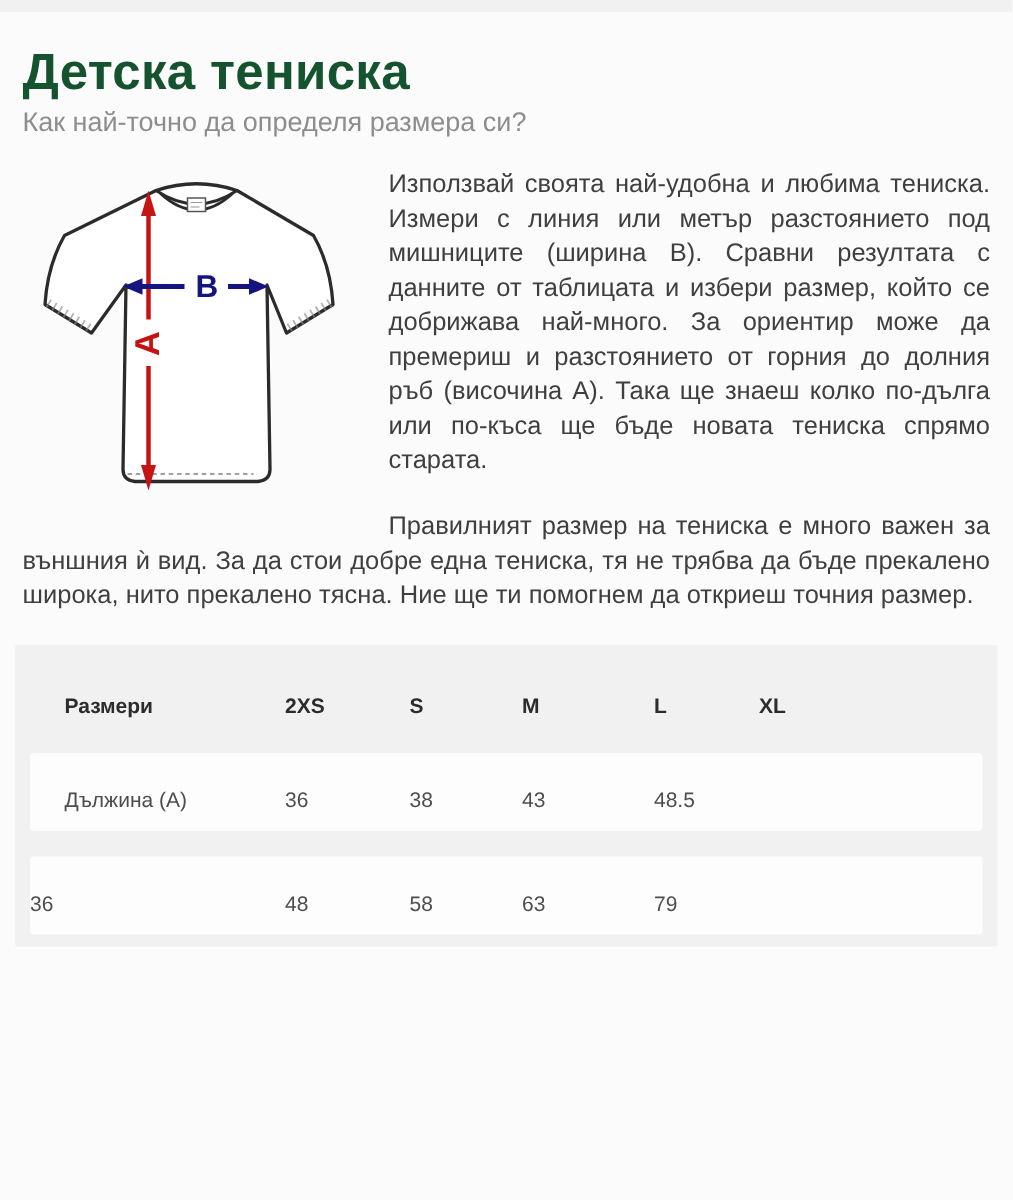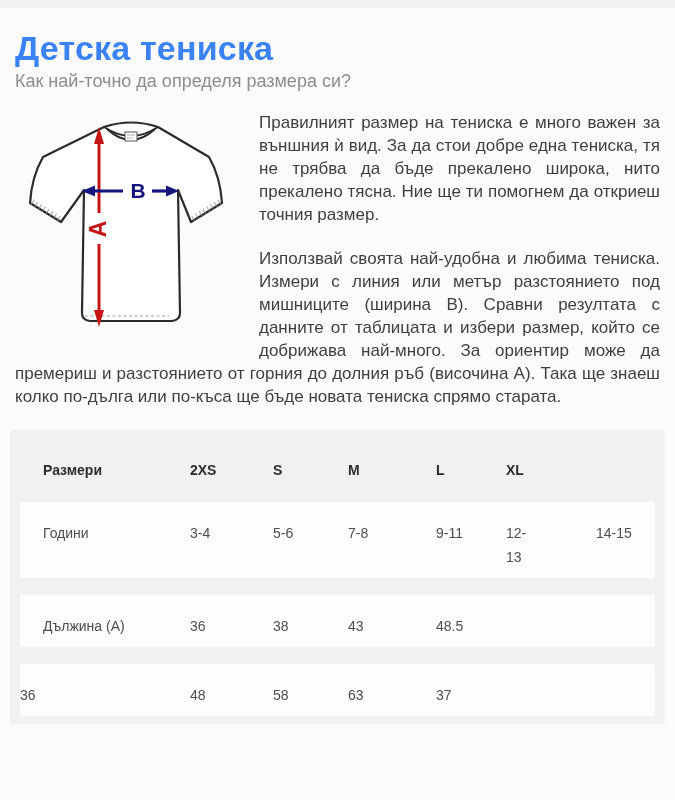--- a/index.html
+++ b/index.html
@@ -7,21 +7,21 @@
     width:675px; min-height:800px;
     background:#fbfbfb;
     font-family:"Liberation Sans", sans-serif;
     color:#3f3f3f;
     -webkit-font-smoothing:antialiased;
   }
   .top-strip { height:8px; background:#f1f1f1; }
   .content { padding:0 15px; }
   h1.page-title {
     margin:21px 0 3px; font-size:34px; line-height:1.15;
-    font-weight:700; color:#3b82f6; letter-spacing:0.2px;
+    font-weight:700; color:#14532d; letter-spacing:0.2px;
   }
   h2.page-subtitle {
     margin:0 0 18px; font-size:18px; line-height:1.2;
     font-weight:400; color:#8d8d8d;
   }
   .intro { font-size:17px; line-height:23px; text-align:justify; color:#3f3f3f; }
   .intro p { margin:0 0 21px; }
   .intro p:last-child { margin-bottom:0; }
   .diagram {
     float:left; width:222px; height:228px;
@@ -108,56 +108,47 @@
           <line x1="137" y1="78" x2="151" y2="78"></line>
         </g>
         <g fill="#15157f">
           <polygon points="67,78 80,72.5 80,83.5"></polygon>
           <polygon points="164,78 151,72.5 151,83.5"></polygon>
           <text x="123" y="85" font-size="21" text-anchor="middle">B</text>
         </g>
       </svg>
     </div>
 
+    <p>Използвай своята най-удобна и любима тениска. Измери с линия или метър разстоянието под мишниците (ширина В). Сравни резултата с данните от таблицата и избери размер, който се добрижава най-много. За ориентир може да премериш и разстоянието от горния до долния ръб (височина А). Така ще знаеш колко по-дълга или по-къса ще бъде новата тениска спрямо старата.</p>
     <p>Правилният размер на тениска е много важен за външния ѝ вид. За да стои добре една тениска, тя не трябва да бъде прекалено широка, нито прекалено тясна. Ние ще ти помогнем да откриеш точния размер.</p>
-    <p>Използвай своята най-удобна и любима тениска. Измери с линия или метър разстоянието под мишниците (ширина В). Сравни резултата с данните от таблицата и избери размер, който се добрижава най-много. За ориентир може да премериш и разстоянието от горния до долния ръб (височина А). Така ще знаеш колко по-дълга или по-къса ще бъде новата тениска спрямо старата.</p>
   </div>
 
 </div>
 
 <div class="panel">
 
   <div class="t-row t-head">
     <div class="t-cell c0">Размери</div>
     <div class="t-cell c1">2XS</div>
     <div class="t-cell c3">S</div>
     <div class="t-cell c4">M</div>
     <div class="t-cell c5">L</div>
     <div class="t-cell c6">XL</div>
   </div>
 
-  <div class="t-row t-card">
-    <div class="t-cell c0">Години</div>
-    <div class="t-cell c1">3-4</div>
-    <div class="t-cell c2">5-6</div>
-    <div class="t-cell c3">7-8</div>
-    <div class="t-cell c4">9-11</div>
-    <div class="t-cell c5">12-13</div>
-    <div class="t-cell c6">14-15</div>
-  </div>
 
   <div class="t-row t-card">
     <div class="t-cell c0">Дължина (А)</div>
     <div class="t-cell c1">36</div>
     <div class="t-cell c2">38</div>
     <div class="t-cell c4">43</div>
     <div class="t-cell c6">48.5</div>
   </div>
 
   <div class="t-row t-card">
     <div class="t-cell c1">36</div>
     <div class="t-cell c2">48</div>
     <div class="t-cell c4">58</div>
     <div class="t-cell c5">63</div>
-    <div class="t-cell c6">37</div>
+    <div class="t-cell c6">79</div>
   </div>
 
 </div>
 
 </body></html>

